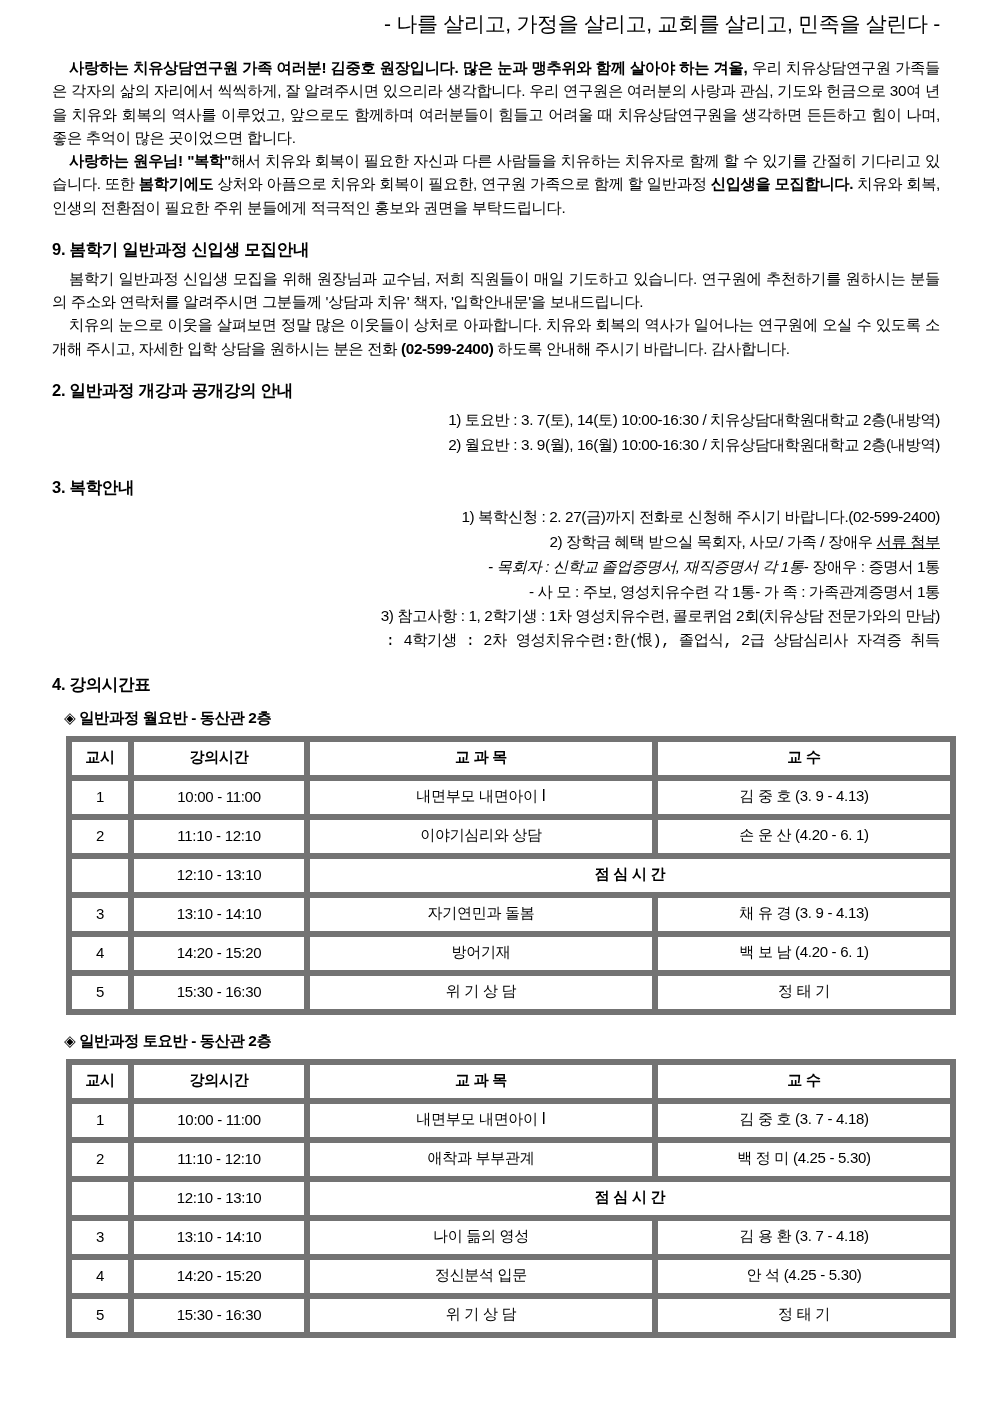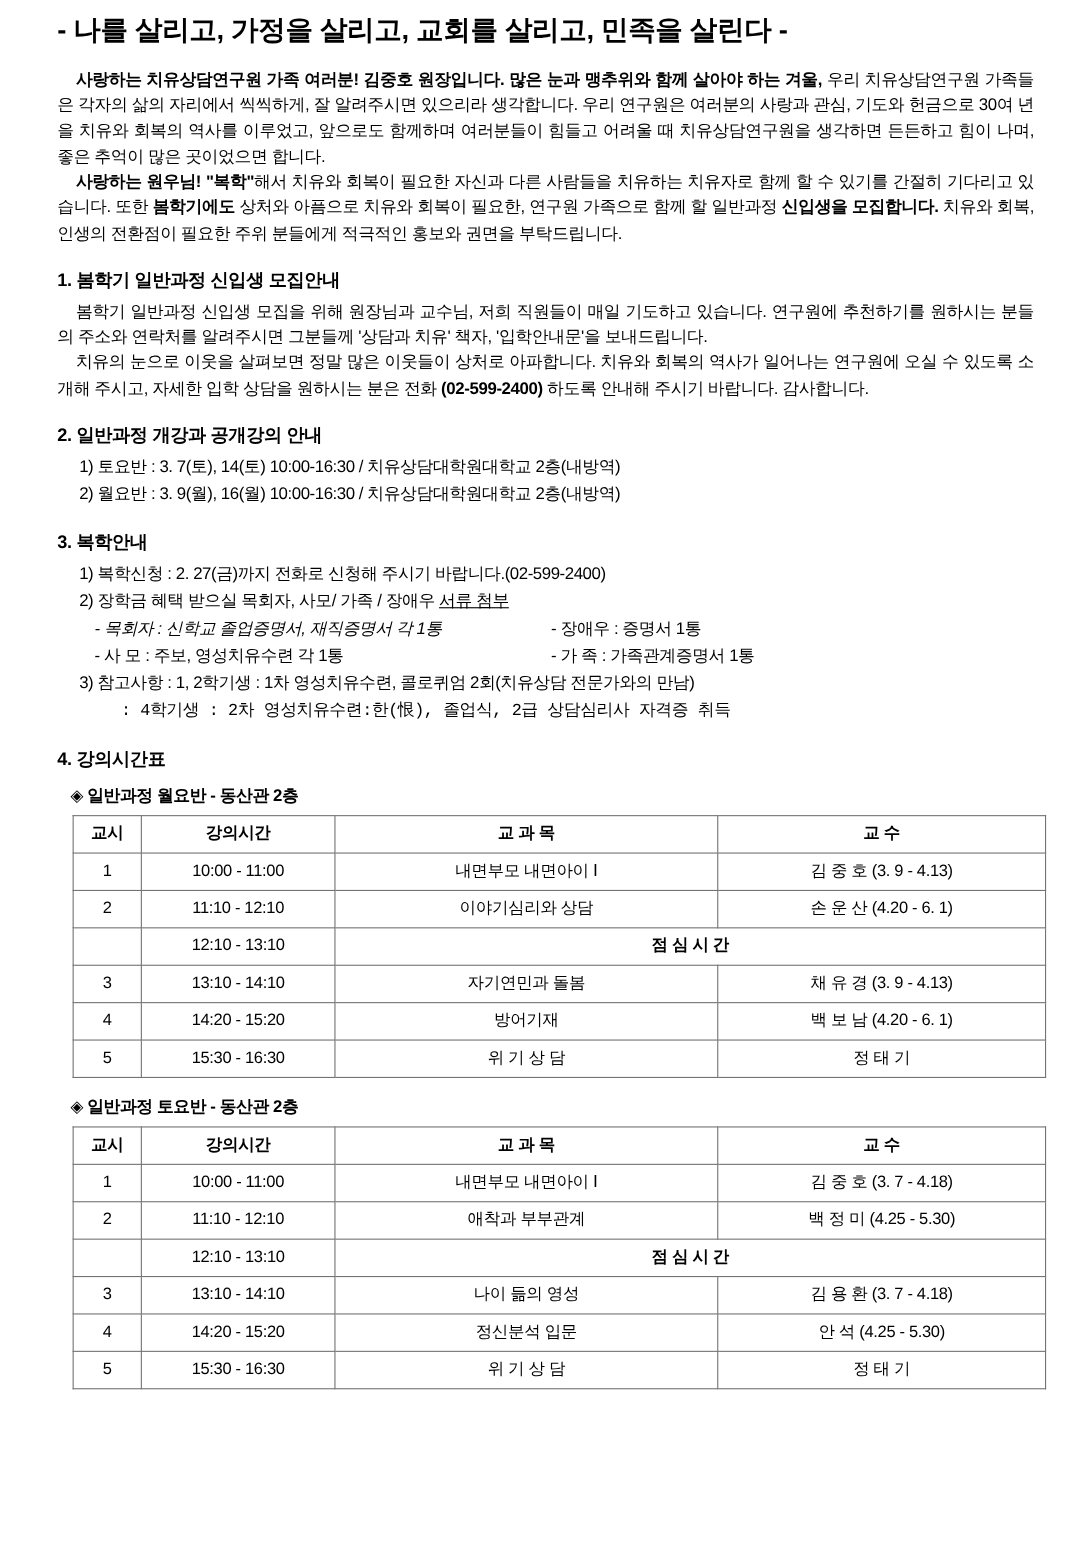--- a/index.html
+++ b/index.html
@@ -15,23 +15,23 @@
     -webkit-font-smoothing: antialiased;
   }
   .page {
     width: 992px;
     min-height: 1403px;
     box-sizing: border-box;
     padding: 6px 52px 20px 52px;
     position: relative;
   }
   .doc-title {
-    text-align: left;
-    font-size: 25px;
-    font-weight: bold;
+    text-align: right;
+    font-size: 21px;
+    font-weight: normal;
     letter-spacing: -0.3px;
     margin: 4px 0 18px 0;
   }
   p.para {
     font-size: 15.3px;
     line-height: 1.52;
     margin: 0;
     text-align: justify;
     text-justify: inter-character;
     letter-spacing: -0.35px;
@@ -46,39 +46,40 @@
     font-size: 16.5px;
     font-weight: bold;
     margin: 20px 0 6px 0;
     letter-spacing: -0.3px;
   }
   .list-line {
     font-size: 15.3px;
     line-height: 1.62;
     letter-spacing: -0.4px;
     padding-left: 20px;
+    text-align: right;
   }
   .list-line.ind2 { padding-left: 34px; }
   .list-line.ind3 { padding-left: 58px; font-family: Liberation Mono, monospace; }
 
   .tbl-caption {
     font-size: 15.3px;
     font-weight: bold;
     letter-spacing: -0.4px;
     padding-left: 12px;
     margin: 12px 0 7px 0;
   }
   table.sched {
     border-collapse: collapse;
     width: 884px;
     margin-left: 14px;
     table-layout: fixed;
   }
   table.sched th, table.sched td {
-    border: 1px solid #737373;
+    border: 6px solid #737373;
     font-size: 15px;
     letter-spacing: -0.3px;
     text-align: center;
     padding: 5px 2px 6px 2px;
     height: 22px;
   }
   table.sched th { font-weight: bold; }
   table.sched col.c1 { width: 62px; }
   table.sched col.c2 { width: 176px; }
   table.sched col.c3 { width: 348px; }
@@ -93,21 +94,21 @@
 <body>
 
 <div class="page">
 
   <div class="doc-title">- 나를 살리고, 가정을 살리고, 교회를 살리고, 민족을 살린다 -</div>
 
   <p class="para"><span class="b">사랑하는 치유상담연구원 가족 여러분! 김중호 원장입니다. 많은 눈과 맹추위와 함께 살아야 하는 겨울,</span><span> 우리 치유상담연구원 가족들은 각자의 삶의 자리에서 씩씩하게, 잘 알려주시면 있으리라 생각합니다. 우리 연구원은 여러분의 사랑과 관심, 기도와 헌금으로 30여 년을 치유와 회복의 역사를 이루었고, 앞으로도 함께하며 여러분들이 힘들고 어려울 때 치유상담연구원을 생각하면 든든하고 힘이 나며, 좋은 추억이 많은 곳이었으면 합니다.</span></p>
 
   <p class="para tight"><span class="b">사랑하는 원우님!</span><span class="b"> "복학"</span><span>해서 치유와 회복이 필요한 자신과 다른 사람들을 치유하는 치유자로 함께 할 수 있기를 간절히 기다리고 있습니다. 또한 </span><span class="b">봄학기에도</span><span> 상처와 아픔으로 치유와 회복이 필요한, 연구원 가족으로 함께 할 일반과정 </span><span class="b">신입생을 모집합니다.</span><span> 치유와 회복, 인생의 전환점이 필요한 주위 분들에게 적극적인 홍보와 권면을 부탁드립니다.</span></p>
 
-  <h2 class="sec">1. 봄학기 일반과정 신입생 모집안내</h2>
+  <h2 class="sec">9. 봄학기 일반과정 신입생 모집안내</h2>
   <p class="para">봄학기 일반과정 신입생 모집을 위해 원장님과 교수님, 저희 직원들이 매일 기도하고 있습니다. 연구원에 추천하기를 원하시는 분들의 주소와 연락처를 알려주시면 그분들께 '상담과 치유' 책자, '입학안내문'을 보내드립니다.</p>
   <p class="para tight"><span>치유의 눈으로 이웃을 살펴보면 정말 많은 이웃들이 상처로 아파합니다. 치유와 회복의 역사가 일어나는 연구원에 오실 수 있도록 소개해 주시고, 자세한 입학 상담을 원하시는 분은 전화</span><span class="b nowrap"> (02-599-2400)</span><span> 하도록 안내해 주시기 바랍니다. 감사합니다.</span></p>
 
   <h2 class="sec">2. 일반과정 개강과 공개강의 안내</h2>
   <div class="list-line">1) 토요반 : 3. 7(토), 14(토) 10:00-16:30 / 치유상담대학원대학교 2층(내방역)</div>
   <div class="list-line">2) 월요반 : 3. 9(월), 16(월) 10:00-16:30 / 치유상담대학원대학교 2층(내방역)</div>
 
   <h2 class="sec">3. 복학안내</h2>
   <div class="list-line">1) 복학신청 : 2. 27(금)까지 전화로 신청해 주시기 바랍니다.(02-599-2400)</div>
   <div class="list-line"><span>2) 장학금 혜택 받으실 목회자, 사모/ 가족 / 장애우 </span><span class="u">서류 첨부</span></div>

